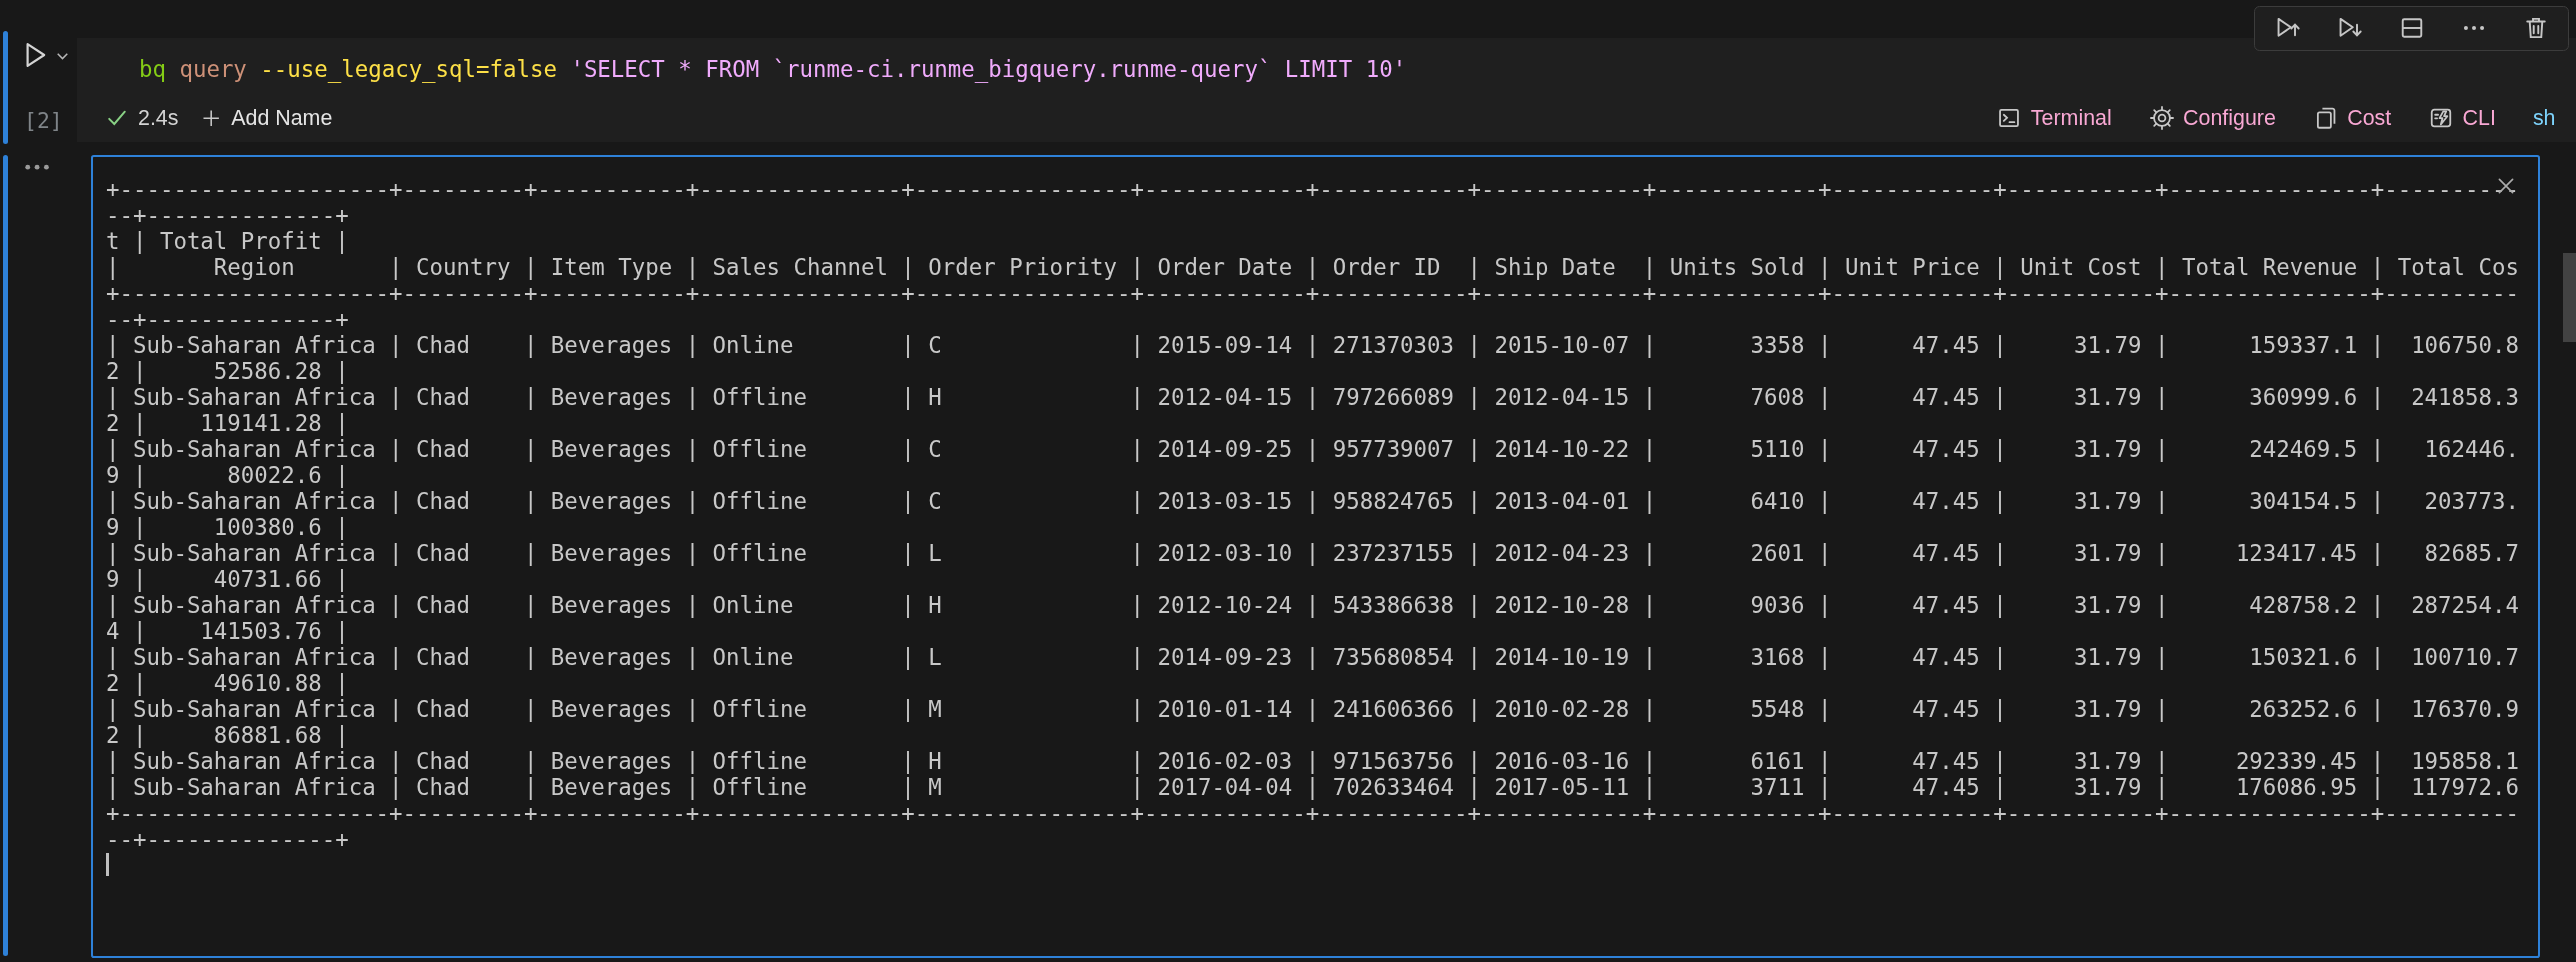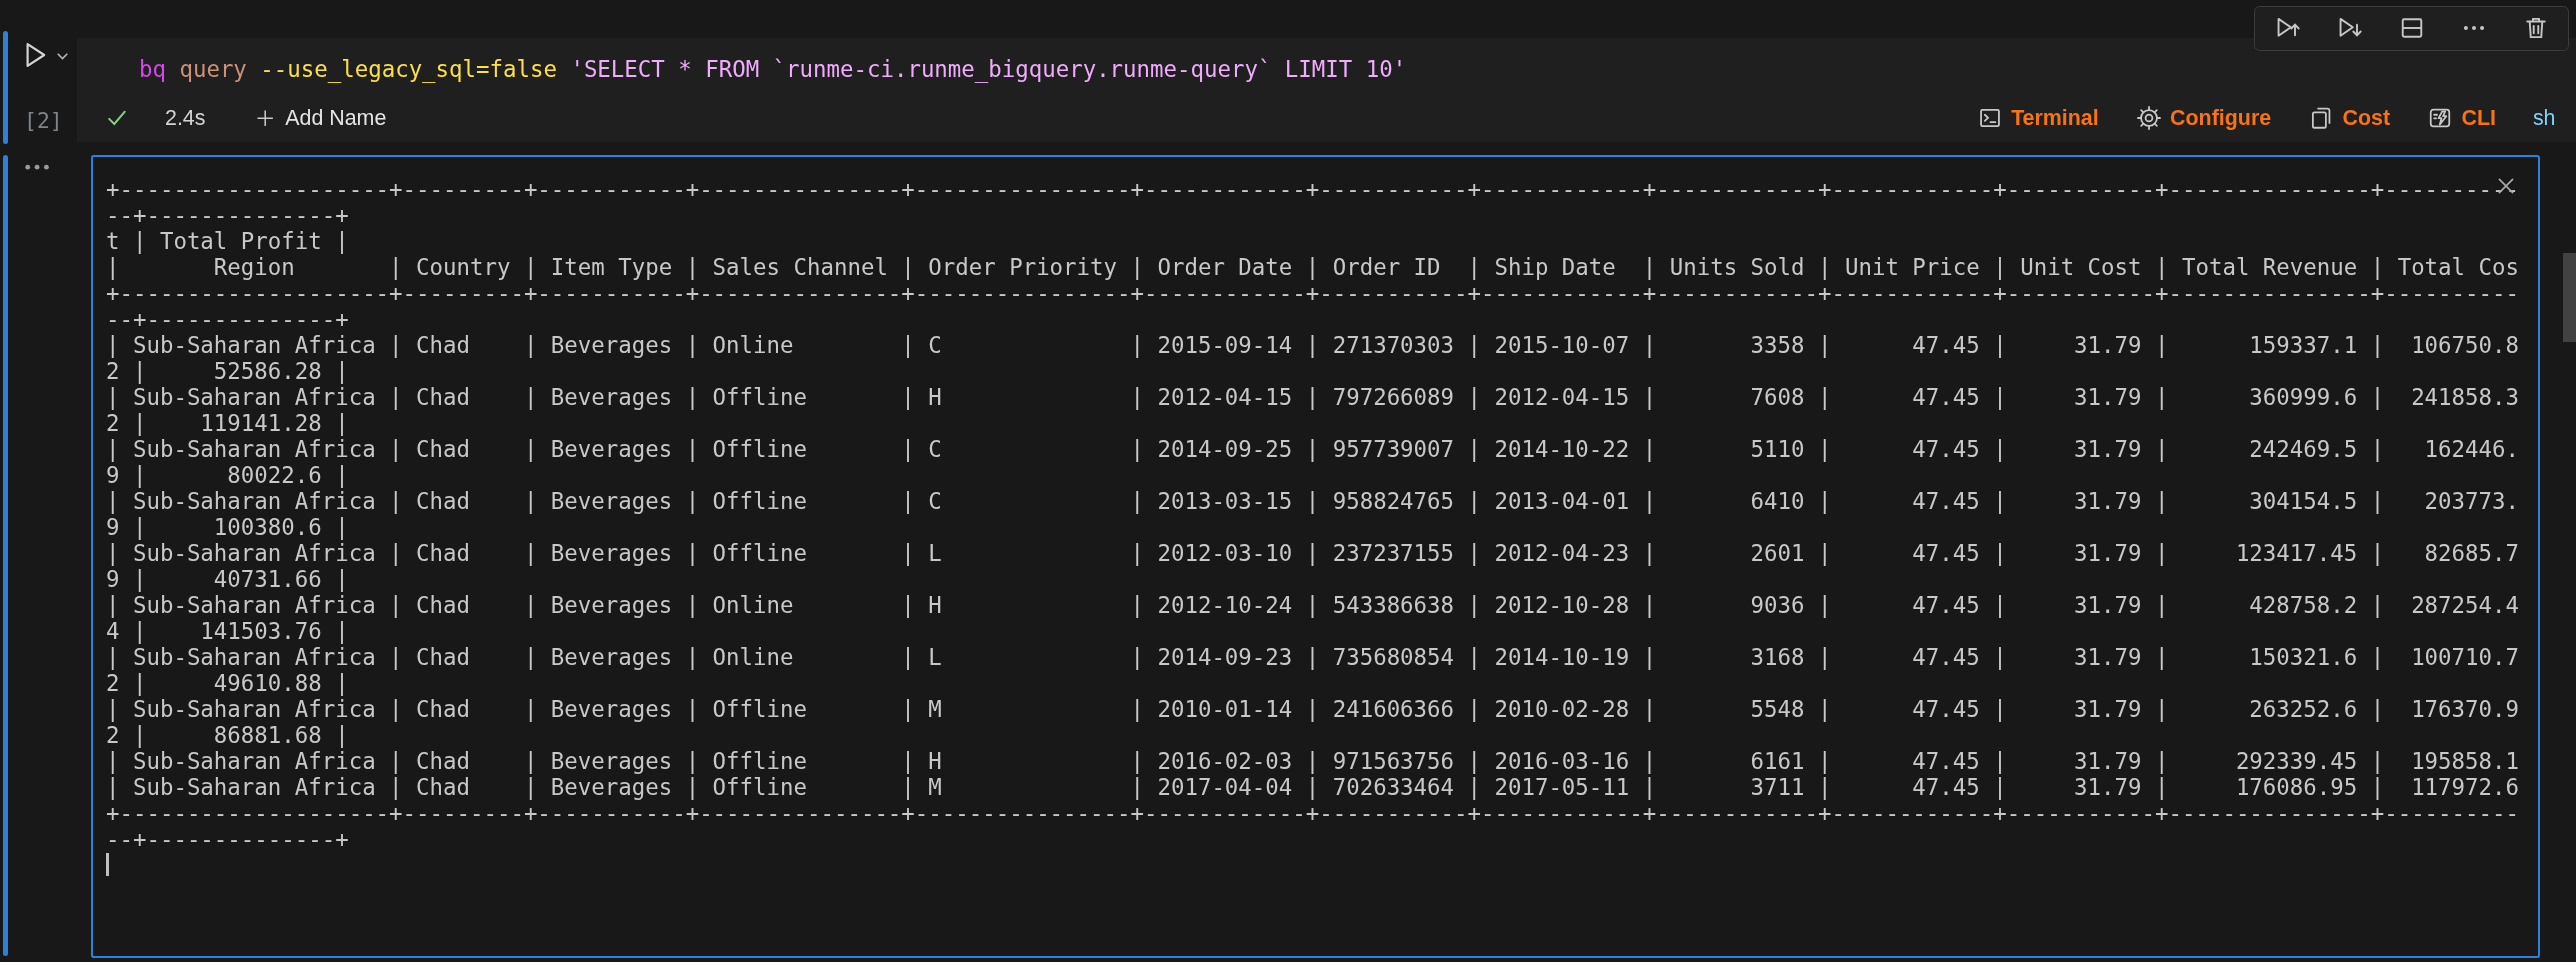--- a/index.html
+++ b/index.html
@@ -19,33 +19,33 @@
   
   .cell-toolbar { position:absolute; top:5.6px; left:2254px; height:45px; padding:0 18.6px;
     display:flex; align-items:center; gap:34px; background:#1f1f1f;
     border:0.9px solid #3c3c3c; border-radius:5.6px; z-index:5; }
   .cell-toolbar .tbtn { width:28px; height:28px; color:#c6c6c6; cursor:pointer; }
 
   
   .code-cell { position:absolute; left:77px; top:38px; width:2499px; height:104px; background:#1f1f1f; }
   .command-line { position:absolute; left:62px; top:9.3px; height:45px; line-height:45px;
     font-family:"DejaVu Sans Mono", monospace; font-size:22.4px; white-space:pre; }
-  .tok-cmd   { color:#d946ef; }
+  .tok-cmd   { color:#84cc16; }
   .tok-sub   { color:#ce9178; }
   .tok-flag  { color:#fde047; }
   .tok-str   { color:#f0abfc; }
   .status-row { position:absolute; left:0; right:0; bottom:0; height:48px;
     display:flex; align-items:center; font-size:21.4px; color:#cccccc; }
-  .status-left { display:flex; align-items:center; margin-left:28px; gap:36px; }
+  .status-left { display:flex; align-items:center; margin-left:28px; gap:9px; }
   .check-icon { width:24px; height:24px; color:#89d185; }
   .duration { color:#d4d4d4; }
   .add-name { display:flex; align-items:center; gap:8.4px; margin-left:13px; color:#e5e5e5; cursor:pointer; }
   .plus-icon { width:22.4px; height:22.4px; color:#c8c8c8; }
   .status-right { display:flex; align-items:center; margin-left:auto; margin-right:20.5px; gap:37px; }
-  .action-item { display:flex; align-items:center; gap:8.4px; color:#f97316; cursor:pointer;font-weight:bold; }
+  .action-item { display:flex; align-items:center; gap:8.4px; color:#f9a8d4; cursor:pointer; }
   .action-item .aicon { width:26px; height:26px; color:#c8c8c8; }
   .lang-label { color:#7dd3fc; }
 
   
   .output-box { position:absolute; left:91px; top:155px; width:2449px; height:803px;
     background:#181818; border:2.8px solid #2e81d8; border-radius:2.8px; }
   .terminal { position:absolute; left:0; top:0; right:0; bottom:0; padding:18.6px 0 0 13px; overflow:hidden; cursor:text; }
   .tline { font-family:"DejaVu Sans Mono", monospace; font-size:22.4px; line-height:26px;
     white-space:pre; color:#c8c8c8; }
   .cursor-line { height:26px; display:flex; align-items:center; }

